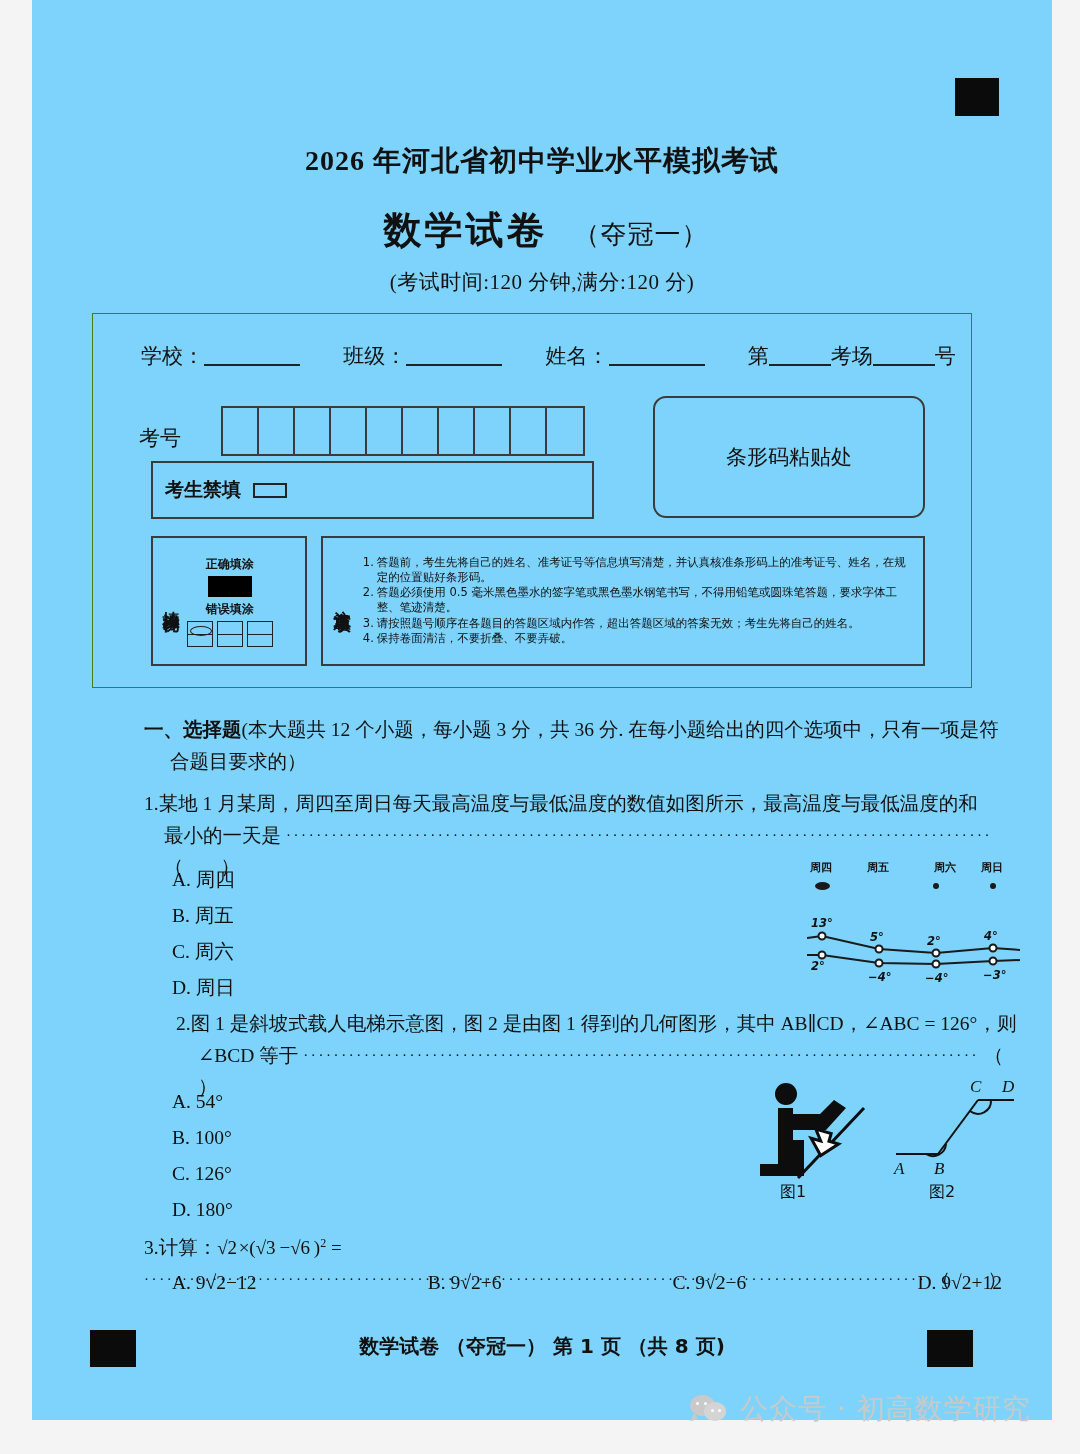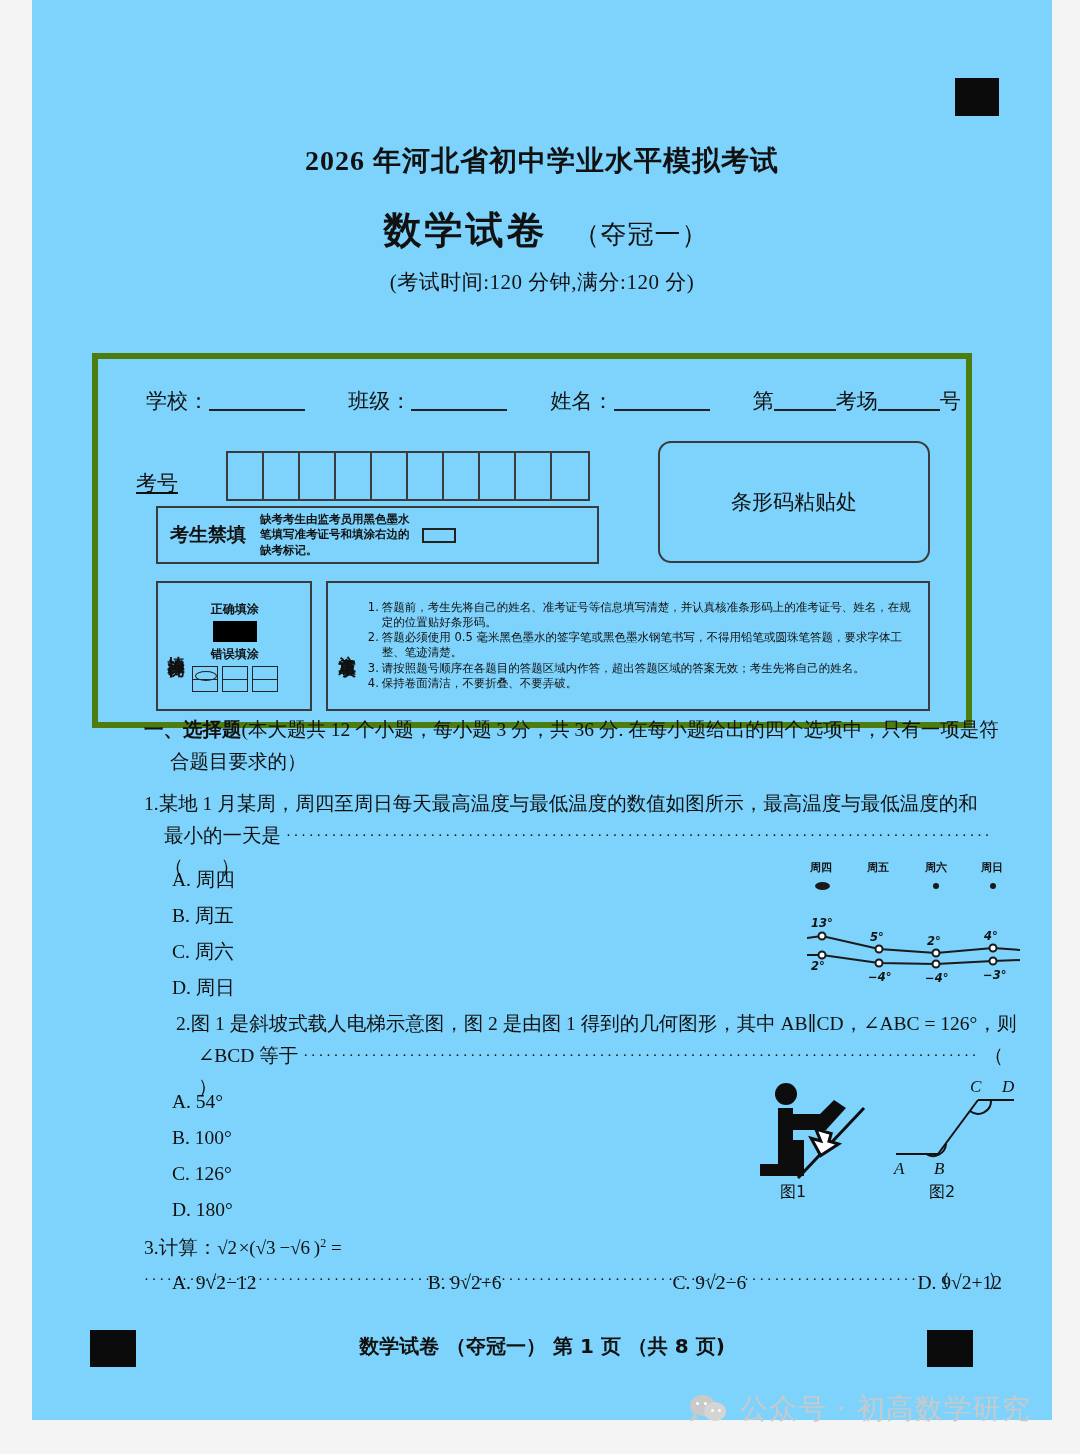--- a/index.html
+++ b/index.html
@@ -45,37 +45,36 @@
   }
   .title3{
     position:absolute;left:0;top:268px;width:1020px;
     text-align:center;font-size:21px;letter-spacing:0.5px;
   }
 
   
   .infobox{
     position:absolute;left:60px;top:313px;
     width:880px;height:375px;
-    border:6px solid #4d7c0f;
+    border:1px solid #4d7c0f;
     box-sizing:border-box;
-    margin-top:40px;
   }
   .idline{
     position:absolute;left:48px;top:28px;width:800px;
     font-size:21px;white-space:nowrap;
   }
   .idline .fld{display:inline-block;}
   .ul{display:inline-block;border-bottom:2px solid #222;height:19px;vertical-align:-3px;}
   .ul-w1{width:96px;}
   .ul-w2{width:62px;}
   .gapL{margin-left:38px;}
 
   
   .kaohao-lab{
-    position:absolute;left:38px;top:110px;font-size:21px;text-decoration:underline;
+    position:absolute;left:46px;top:110px;font-size:21px;
   }
   .kaohao-grid{
     position:absolute;left:128px;top:92px;
     display:flex;border:2px solid #3b3b3b;
     box-sizing:border-box;
   }
   .kaohao-grid .cell{
     width:36px;height:46px;border-right:2px solid #3b3b3b;box-sizing:border-box;
   }
   .kaohao-grid .cell:last-child{border-right:none;}
@@ -264,25 +263,20 @@
       <div class="cell"></div>
       <div class="cell"></div>
       <div class="cell"></div>
       <div class="cell"></div>
       <div class="cell"></div>
       <div class="cell"></div>
     </div>
 
     <div class="jintian">
       <div class="jintian-lab">考生禁填</div>
-      <div class="jintian-txt">
-        <div>缺考考生由监考员用黑色墨水</div>
-        <div>笔填写准考证号和填涂右边的</div>
-        <div>缺考标记。</div>
-      </div>
       <div class="jintian-chk"></div>
     </div>
 
     <div class="barcode">
       <span>条形码粘贴处</span>
     </div>
 
     <div class="tiantu">
       <div class="tiantu-lab">填涂样例</div>
       <div class="tiantu-right">
@@ -332,21 +326,21 @@
   <div id="q1-opts">
     <div>A. 周四</div>
     <div>B. 周五</div>
     <div>C. 周六</div>
     <div>D. 周日</div>
   </div>
 
   <div class="fig-weather">
     <div class="day" style="left:3px;top:0;">周四</div>
     <div class="day" style="left:60px;top:0;">周五</div>
-    <div class="day" style="left:118px;top:0;text-align:right;">周六</div>
+    <div class="day" style="left:127px;top:0;text-align:right;">周六</div>
     <div class="day" style="left:174px;top:0;">周日</div>
 
     <div class="wicon cloudy" style="left:8px;top:22px;"></div>
     <div class="wicon sunny" style="left:126px;top:23px;"></div>
     <div class="wicon sunny" style="left:183px;top:23px;"></div>
 
     <svg width="215" height="128" style="position:absolute;left:0;top:0;">
 
       <polyline points="0,78 15,76 72,89 129,93 186,88 213,90" fill="none" stroke="#1a1a1a" stroke-width="2"></polyline>
 

